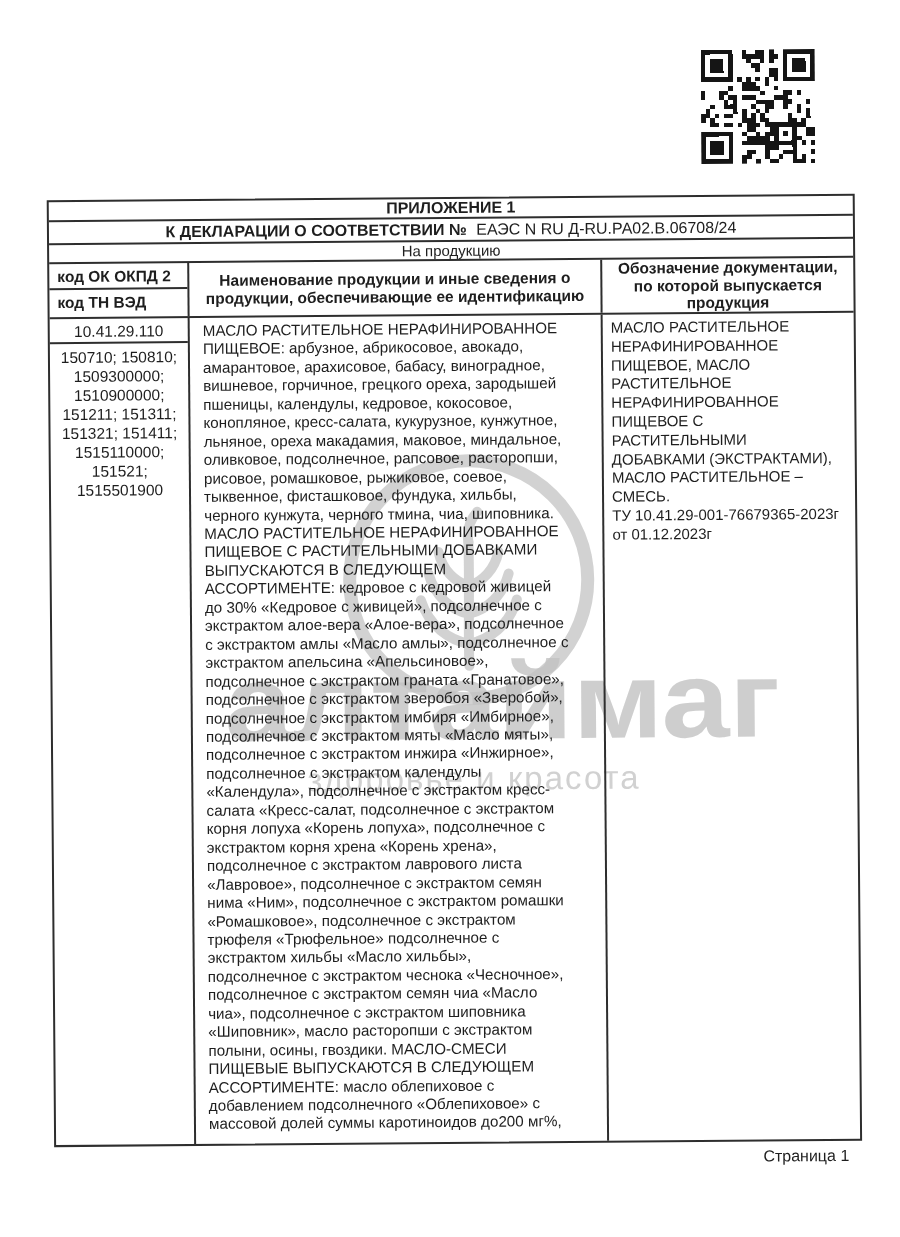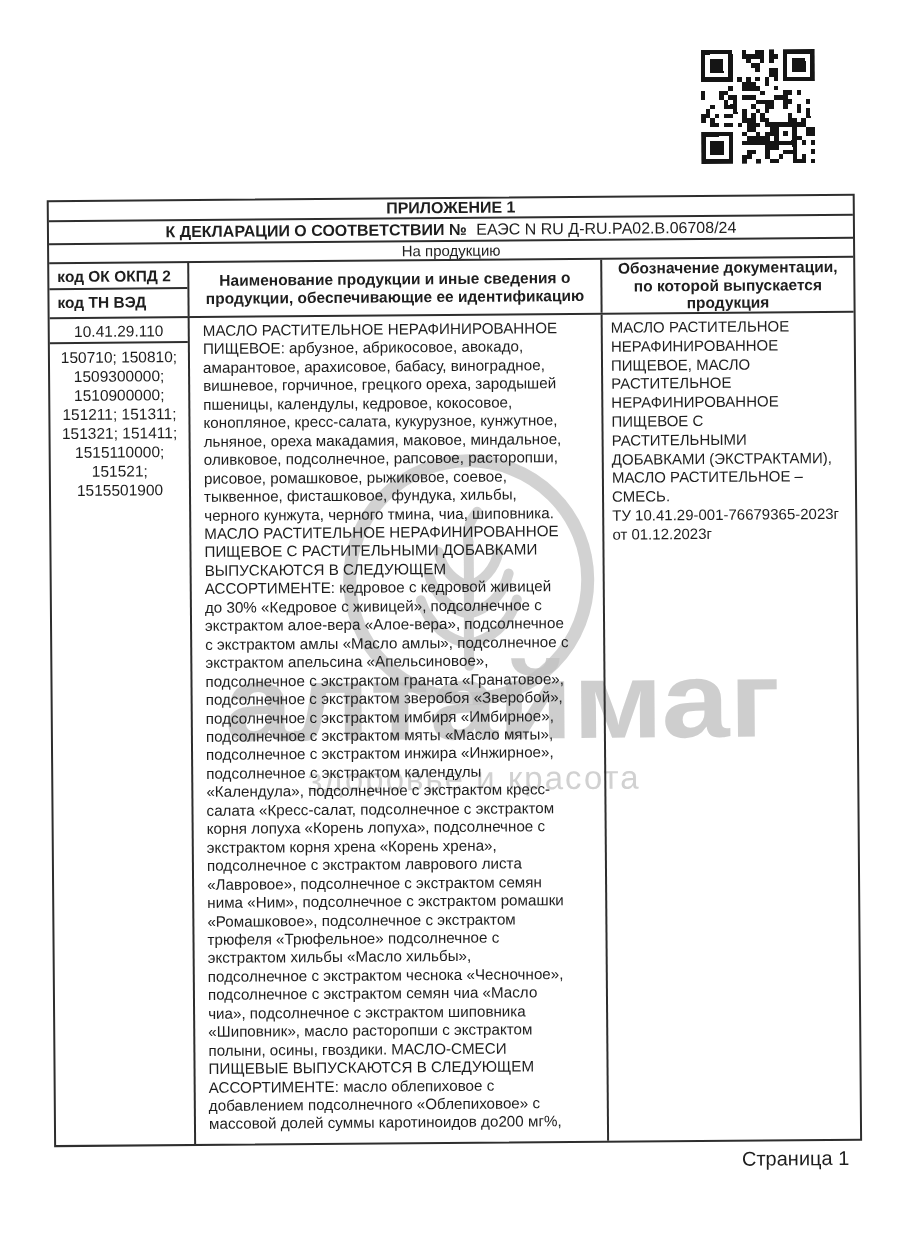--- a/index.html
+++ b/index.html
@@ -48,21 +48,21 @@
   .tbody{display:flex;height:826px;box-sizing:border-box;font-size:15.2px;}
   .tbody .c1{width:140px;border-right:2px solid #2e2e2e;box-sizing:border-box;text-align:center;font-size:15.5px;}
   .tbody .c1 .okpd{height:21px;line-height:21px;padding-top:2px;border-bottom:2px solid #2e2e2e;}
   .tbody .c1 .codes{padding-top:4px;}
   .tbody .c1 .codes>div{line-height:19px;}
   .tbody .c2{width:413px;border-right:2px solid #2e2e2e;box-sizing:border-box;text-align:left;padding:4px 4px 0 13px;overflow:hidden;}
   .tbody .c2>div{line-height:18.45px;white-space:nowrap;}
   .tbody .c3{flex:1;text-align:left;padding:4px 2px 0 8px;overflow:hidden;font-size:15px;}
   .tbody .c3>div{line-height:18.8px;white-space:nowrap;}
 
-  .pagenum{position:absolute;left:735px;top:1150px;width:110px;text-align:right;font-size:20px;z-index:2;}
+  .pagenum{position:absolute;left:735px;top:1150px;width:110px;text-align:right;font-size:16px;z-index:2;}
 </style>
 </head>
 <body>
 
 <div class="page">
   <div class="doc">
 
     <div class="wm">
       <svg class="wm-logo" viewBox="0 0 264 264" fill="none">
         <circle cx="132" cy="132" r="119" stroke="#cbcbcb" stroke-width="13"></circle>

